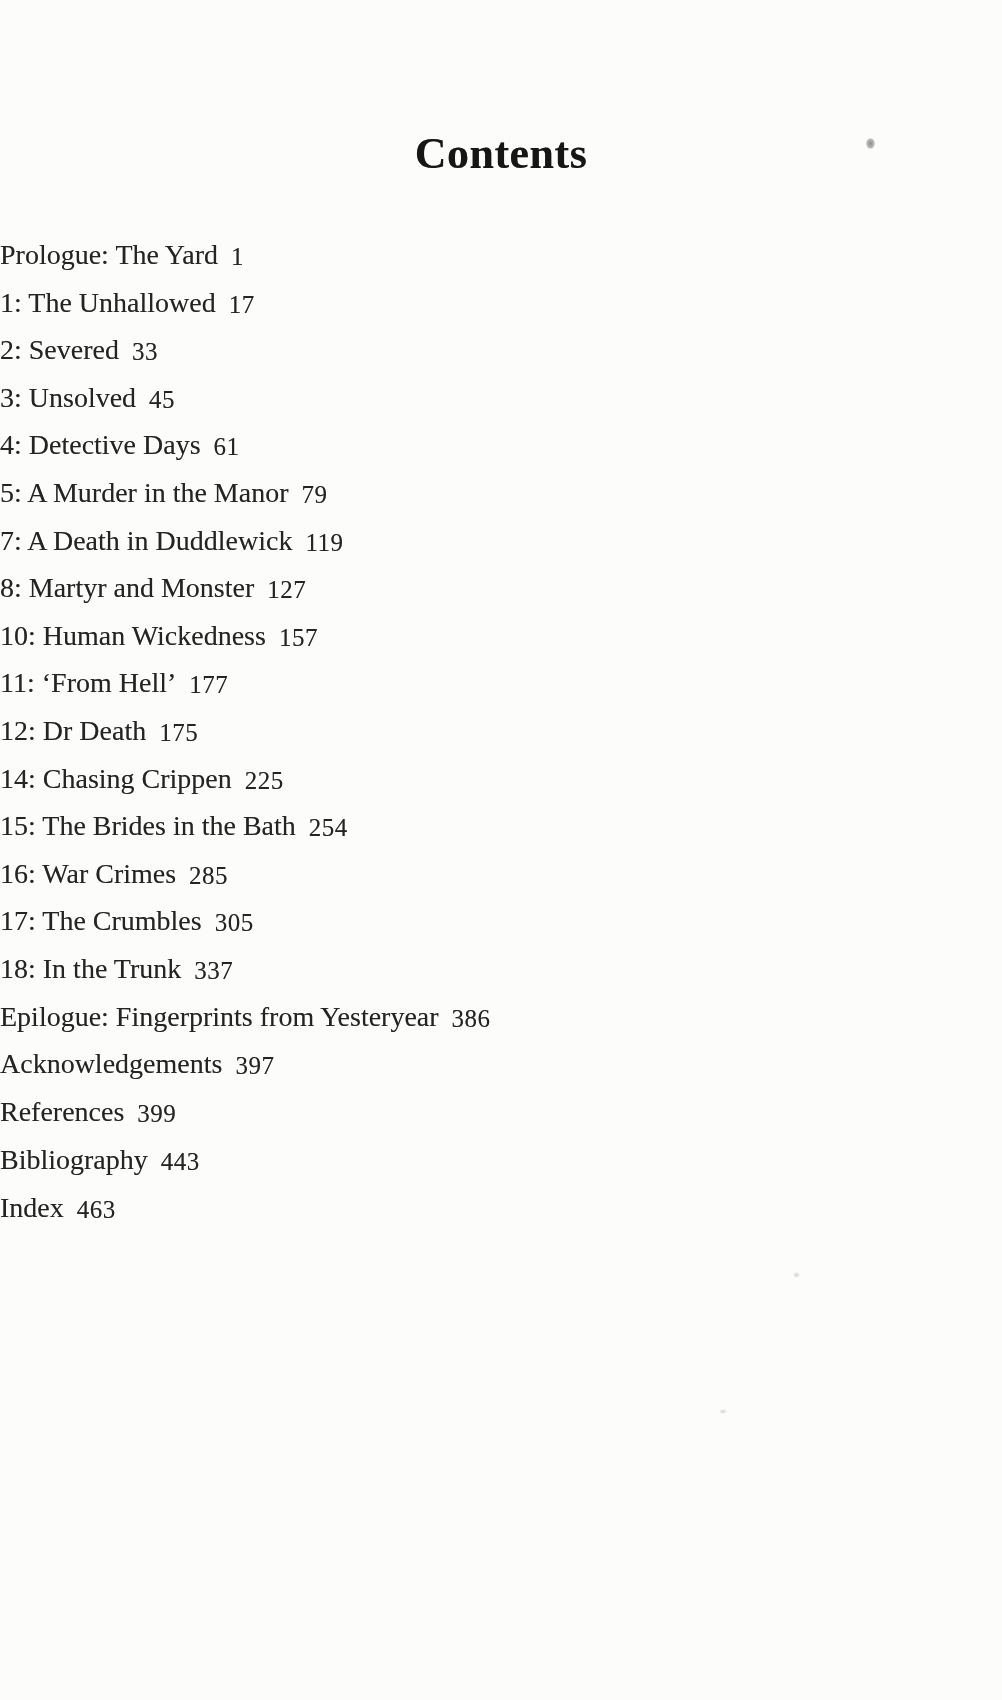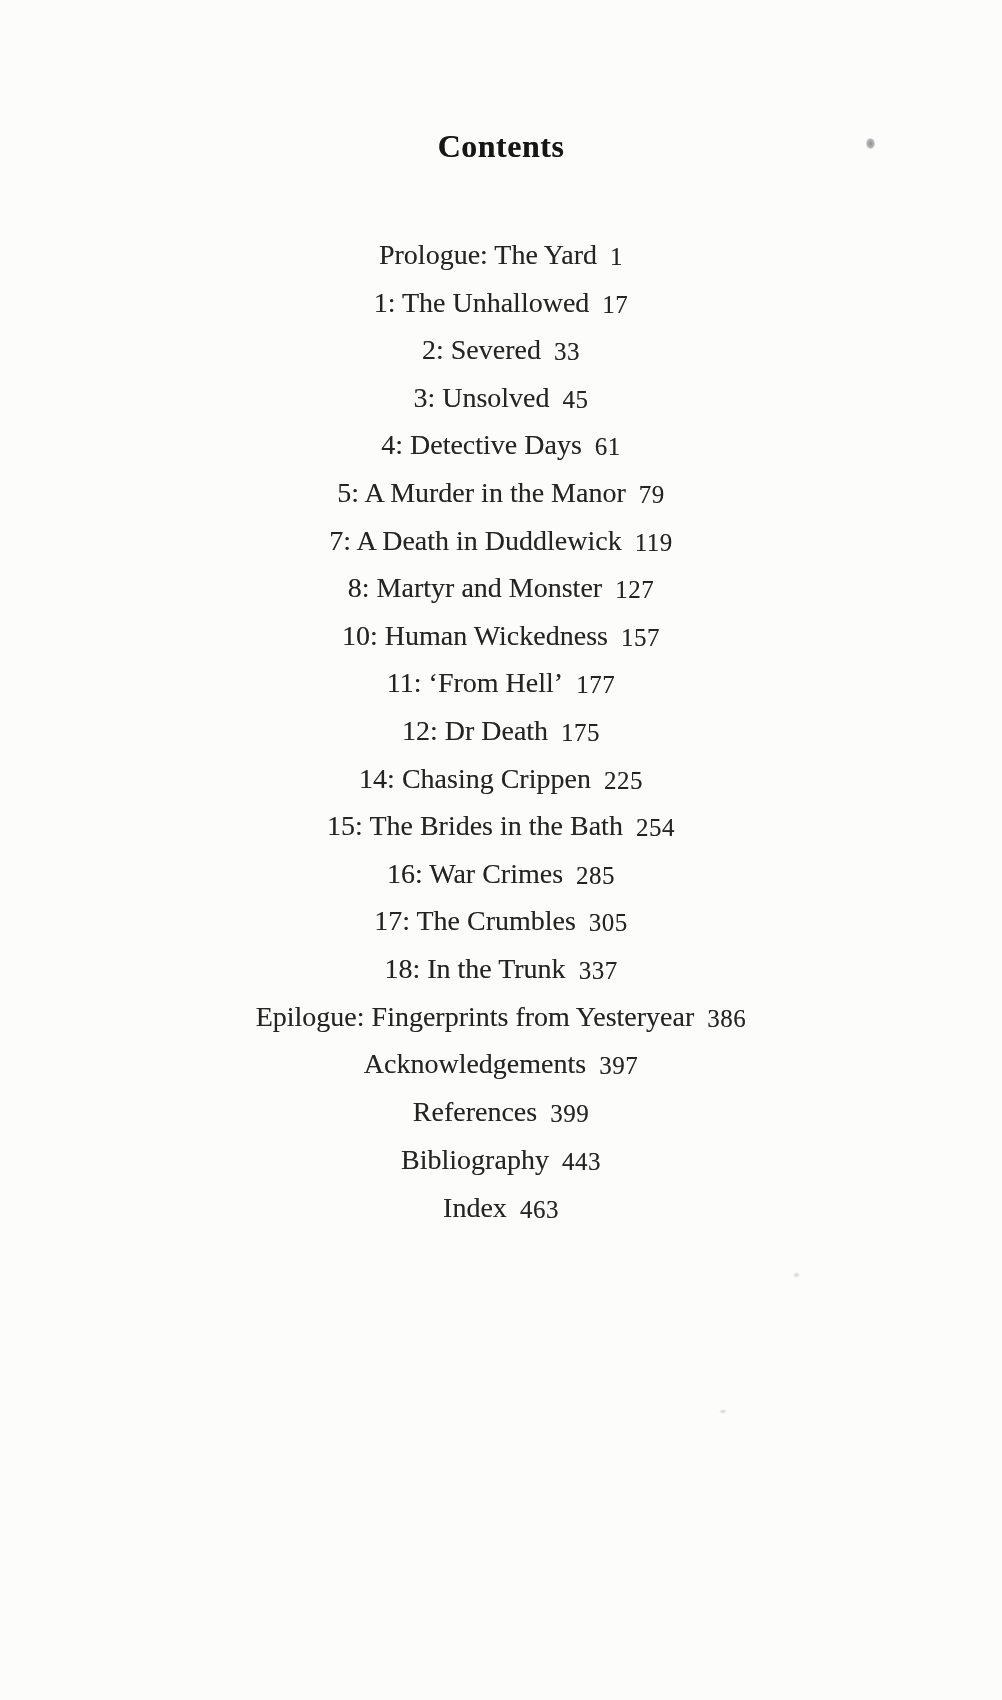--- a/index.html
+++ b/index.html
@@ -14,36 +14,35 @@
     overflow: hidden;
     font-family: "Liberation Serif", "DejaVu Serif", serif;
     color: #222;
   }
   .page-title {
     position: absolute;
     top: 128px;
     left: 0;
     width: 100%;
     text-align: center;
-    font-size: 32px;
+    font-size: 44px;
     font-weight: 700;
     letter-spacing: 0.5px;
     color: #161616;
     text-shadow: 0 0 0.5px rgba(20,20,20,0.45);
   }
   .toc {
     position: absolute;
     top: 231px;
     left: 0;
     width: 100%;
   }
   .toc-row {
     height: 47.6px;
     line-height: 47.6px;
-    text-align: center;
     font-size: 28px;
     color: #242424;
     text-shadow: 0 0 0.4px rgba(30,30,30,0.35);
     white-space: nowrap;
   }
   .backmatter {
   }
   .backmatter .toc-row {
     height: 48px;
     line-height: 48px;

